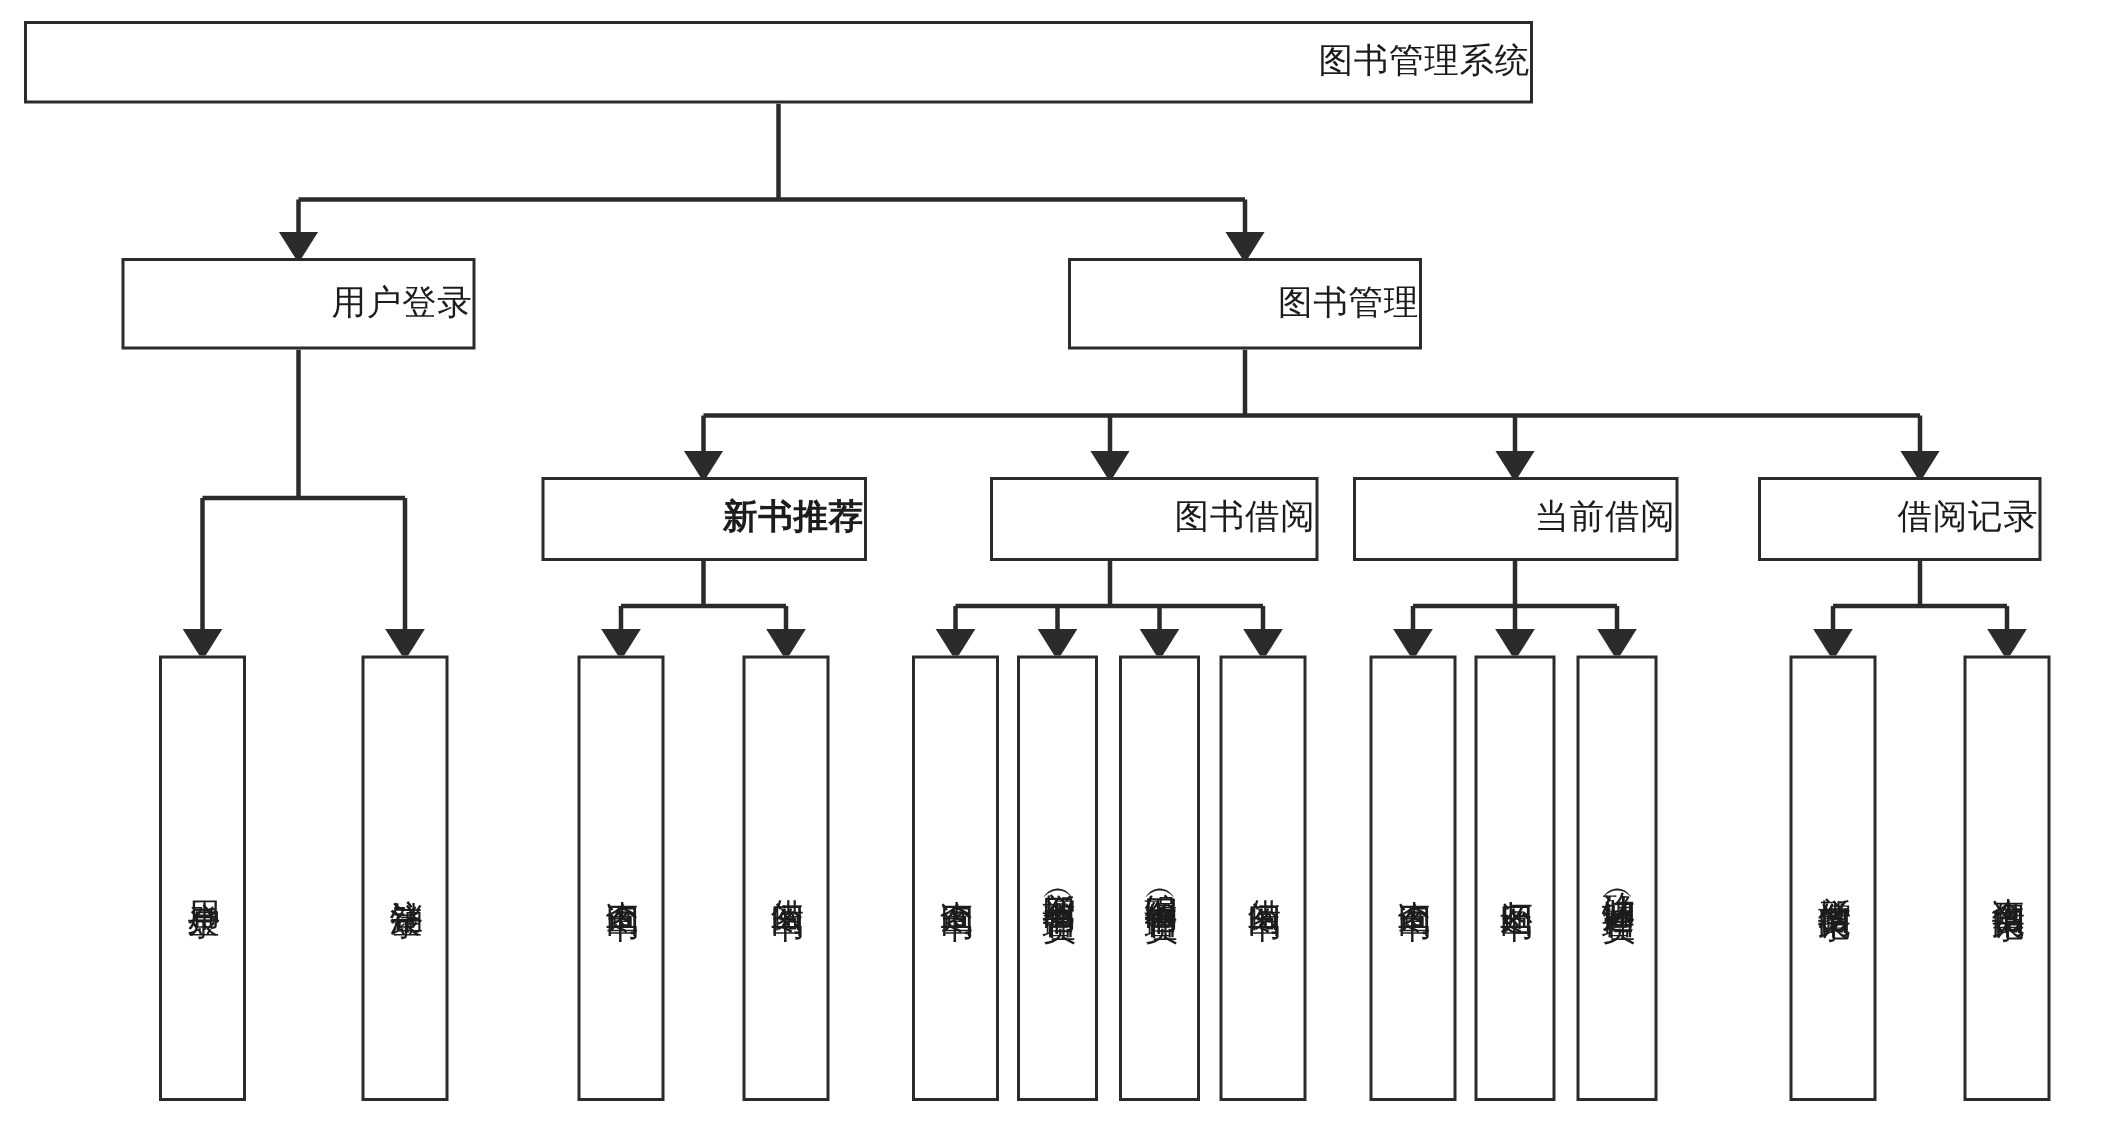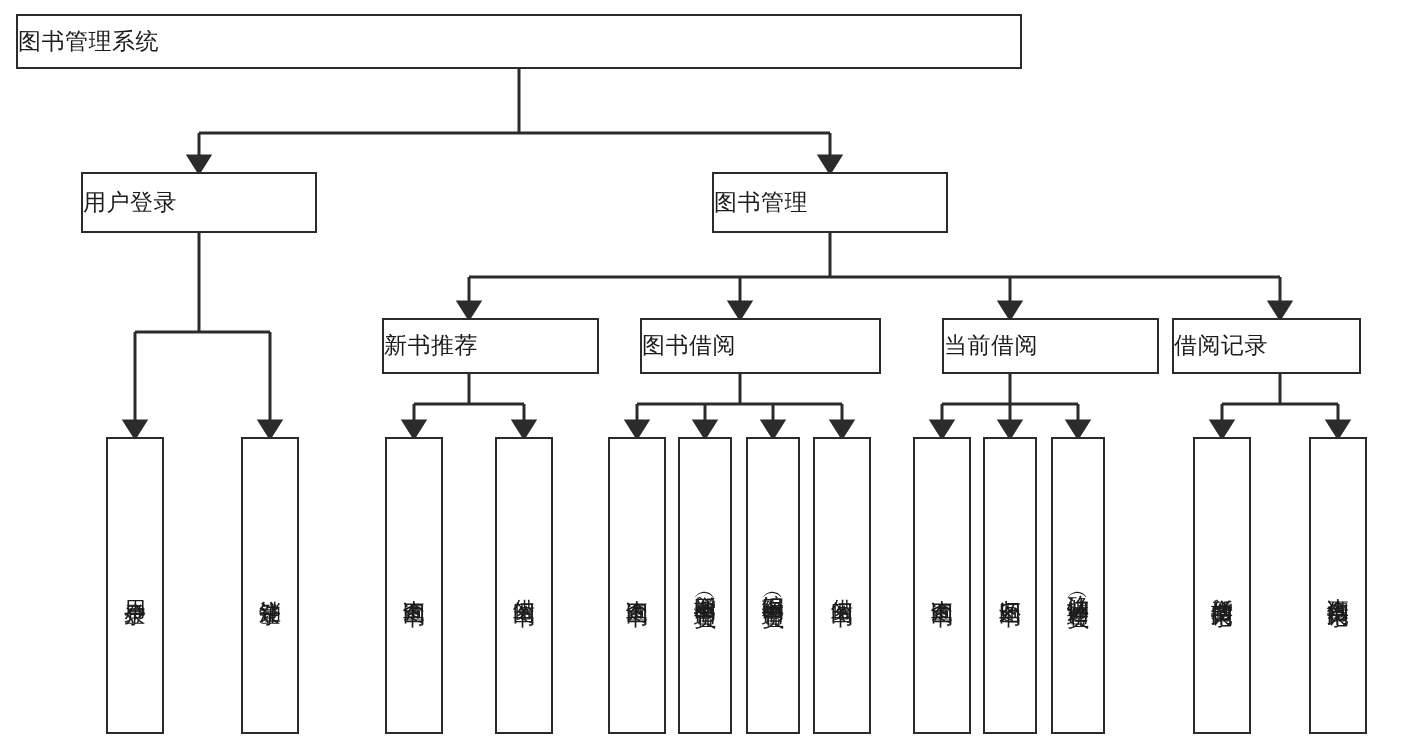--- a/index.html
+++ b/index.html
@@ -25,21 +25,21 @@
     height: 747px;
     pointer-events: none;
   }
   .node {
     position: absolute;
     box-sizing: border-box;
     border: 2.5px solid #2b2b2b;
     background: #ffffff;
     display: flex;
     align-items: center;
-    justify-content: flex-start;
+    justify-content: flex-end;
     color: #1c1c1c;
     line-height: 1.28;
     text-align: center;
   }
   .node.h {
     font-size: 23px;
     letter-spacing: 0.5px;
   }
   .node.v {
     writing-mode: vertical-rl;
@@ -125,27 +125,27 @@
     <span>图书管理系统</span>
   </div>
 
   <div class="node h" style="left:81px; top:172px; width:236px; height:61px;">
     <span>用户登录</span>
   </div>
   <div class="node h" style="left:712px; top:172px; width:236px; height:61px;">
     <span>图书管理</span>
   </div>
 
-  <div class="node h" style="left:382px; top:318px; width:217px; height:56px;">
+  <div class="node h" style="left:361px; top:318px; width:217px; height:56px;font-weight:bold;">
     <span>新书推荐</span>
   </div>
-  <div class="node h" style="left:640px; top:318px; width:241px; height:56px;">
+  <div class="node h" style="left:660px; top:318px; width:219px; height:56px;">
     <span>图书借阅</span>
   </div>
-  <div class="node h" style="left:942px; top:318px; width:217px; height:56px;">
+  <div class="node h" style="left:902px; top:318px; width:217px; height:56px;">
     <span>当前借阅</span>
   </div>
   <div class="node h" style="left:1172px; top:318px; width:189px; height:56px;">
     <span>借阅记录</span>
   </div>
 
   <div class="node v" style="left:106px; top:437px; width:58px; height:297px;">
     <span class="vlabel">用户登录</span>
   </div>
   <div class="node v" style="left:241px; top:437px; width:58px; height:297px;">

